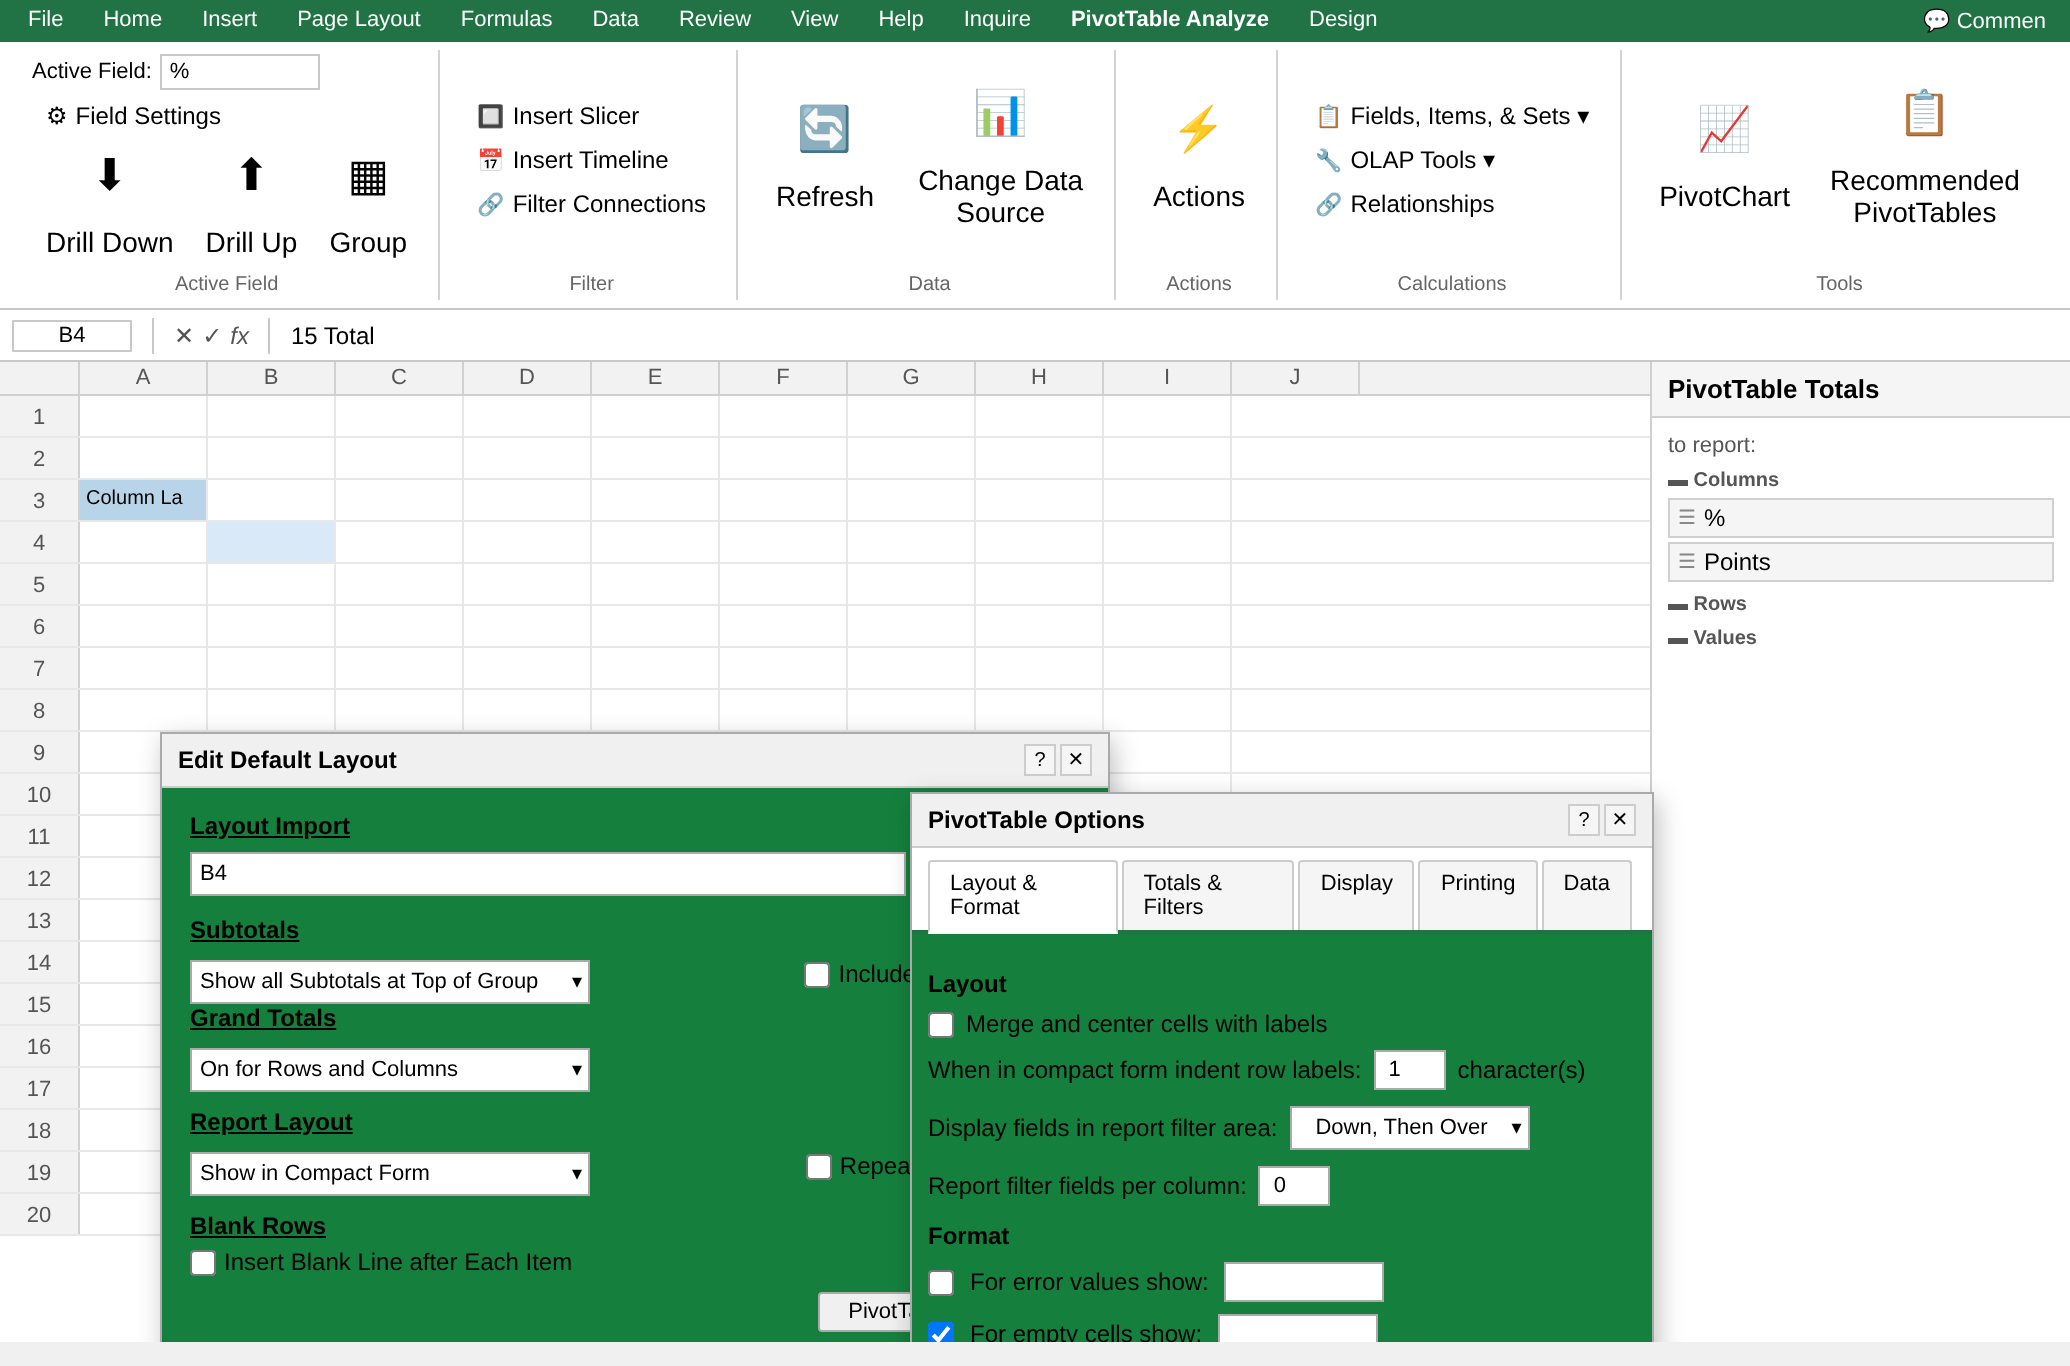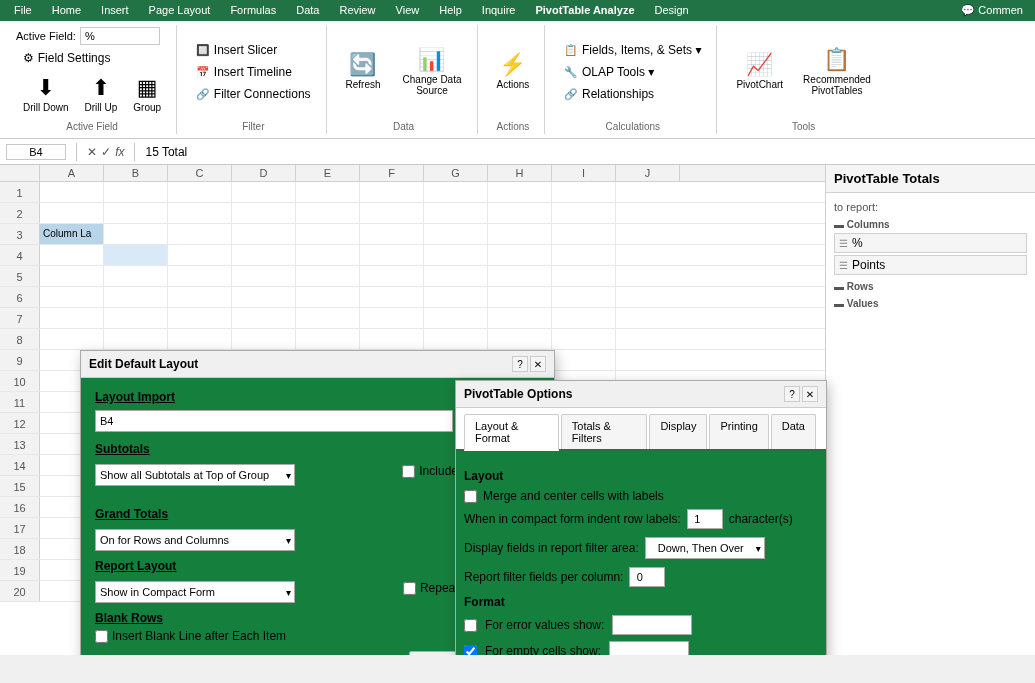--- a/index.html
+++ b/index.html
@@ -6,21 +6,21 @@
     body { background: #f0f0f0; width: 1035px; height: 683px; overflow: hidden; position: relative; }
     .ribbon-tabs { display: flex; background: #217346; padding: 0 4px; }
     .ribbon-tab { color: white; padding: 4px 10px; font-size: 11px; cursor: pointer; }
     .ribbon-tab.active { background: white; color: #217346; font-weight: bold; }
     .ribbon-body { background: white; border-bottom: 1px solid #c8c8c8; padding: 4px 8px; display: flex; align-items: stretch; gap: 4px; min-height: 80px; }
     .ribbon-group { display: flex; flex-direction: column; align-items: center; border-right: 1px solid #d4d4d4; padding: 2px 8px; position: relative; }
     .ribbon-group-label { font-size: 10px; color: #666; margin-top: auto; padding-top: 4px; }
     .ribbon-group-content { display: flex; align-items: center; gap: 4px; flex: 1; }
     .ribbon-btn { display: flex; flex-direction: column; align-items: center; justify-content: center; padding: 3px 6px; cursor: pointer; border: 1px solid transparent; border-radius: 2px; min-width: 40px; }
     .ribbon-btn .icon { font-size: 22px; line-height: 1; }
-    .ribbon-btn .label { font-size: 10px; text-align: center; margin-top: 3px; }
+    .ribbon-btn .label { font-size: 14px; text-align: center; margin-top: 14px; }
     .ribbon-btn-sm { display: flex; align-items: center; gap: 4px; padding: 2px 6px; cursor: pointer; border: 1px solid transparent; border-radius: 2px; font-size: 11px; }
     .ribbon-col { display: flex; flex-direction: column; gap: 2px; }
     .active-field-box { border: 1px solid #c8c8c8; padding: 2px 4px; width: 110px; font-size: 11px; background: white; }
     .formula-bar { display: flex; align-items: center; background: white; border-bottom: 1px solid #c8c8c8; height: 26px; padding: 0 6px; gap: 6px; }
     .name-box { border: 1px solid #c8c8c8; width: 60px; padding: 1px 4px; font-size: 11px; text-align: center; }
     .formula-icons { display: flex; gap: 4px; align-items: center; color: #555; font-size: 13px; }
     .formula-divider { width: 1px; background: #c8c8c8; height: 18px; margin: 0 4px; }
     .formula-content { font-size: 12px; flex: 1; }
     .col-headers { display: flex; background: #f2f2f2; border-bottom: 1px solid #d0d0d0; }
     .col-header { border-right: 1px solid #d0d0d0; text-align: center; font-size: 11px; color: #555; padding: 2px 0; min-width: 64px; }
@@ -483,21 +483,21 @@
 
         <div style="margin-bottom:10px;">
           <div class="section-label section-underline">Layout Import</div>
           <div class="form-row" style="margin-top:6px;">
             <input class="form-input" style="flex: 1 1 0%;" value="B4">
             <button style="width:14px;height:22px;border:1px solid #aaa;background:#f0f0f0;font-size:9px;cursor:pointer;padding:0;">⬆</button>
             <button class="btn">Import</button>
           </div>
         </div>
 
-        <div style="display:flex; gap:12px; align-items:flex-start; margin-bottom:21px;">
+        <div style="display:flex; gap:12px; align-items:flex-start; margin-bottom:0;">
           <div style="flex:1;">
             <div class="section-label section-underline">Subtotals</div>
             <div class="select-wrapper" style="margin-top:4px;">
               <select class="dropdown-select">
                 <option>Show all Subtotals at Top of Group</option>
                 <option>Show all Subtotals at Bottom of Group</option>
                 <option>Do Not Show Subtotals</option>
               </select>
             </div>
           </div>

